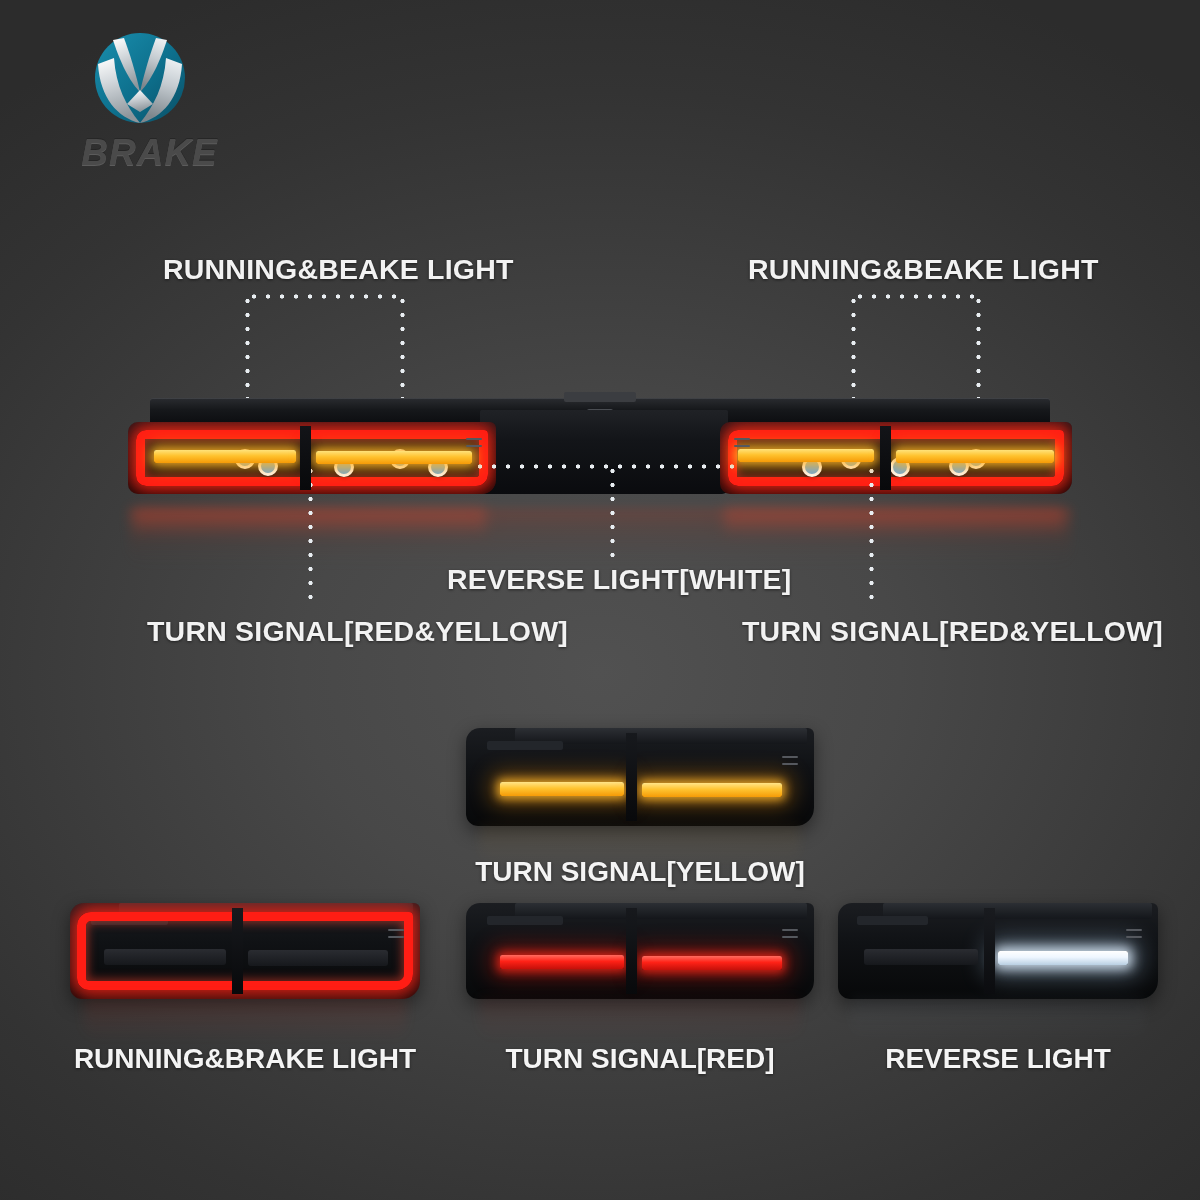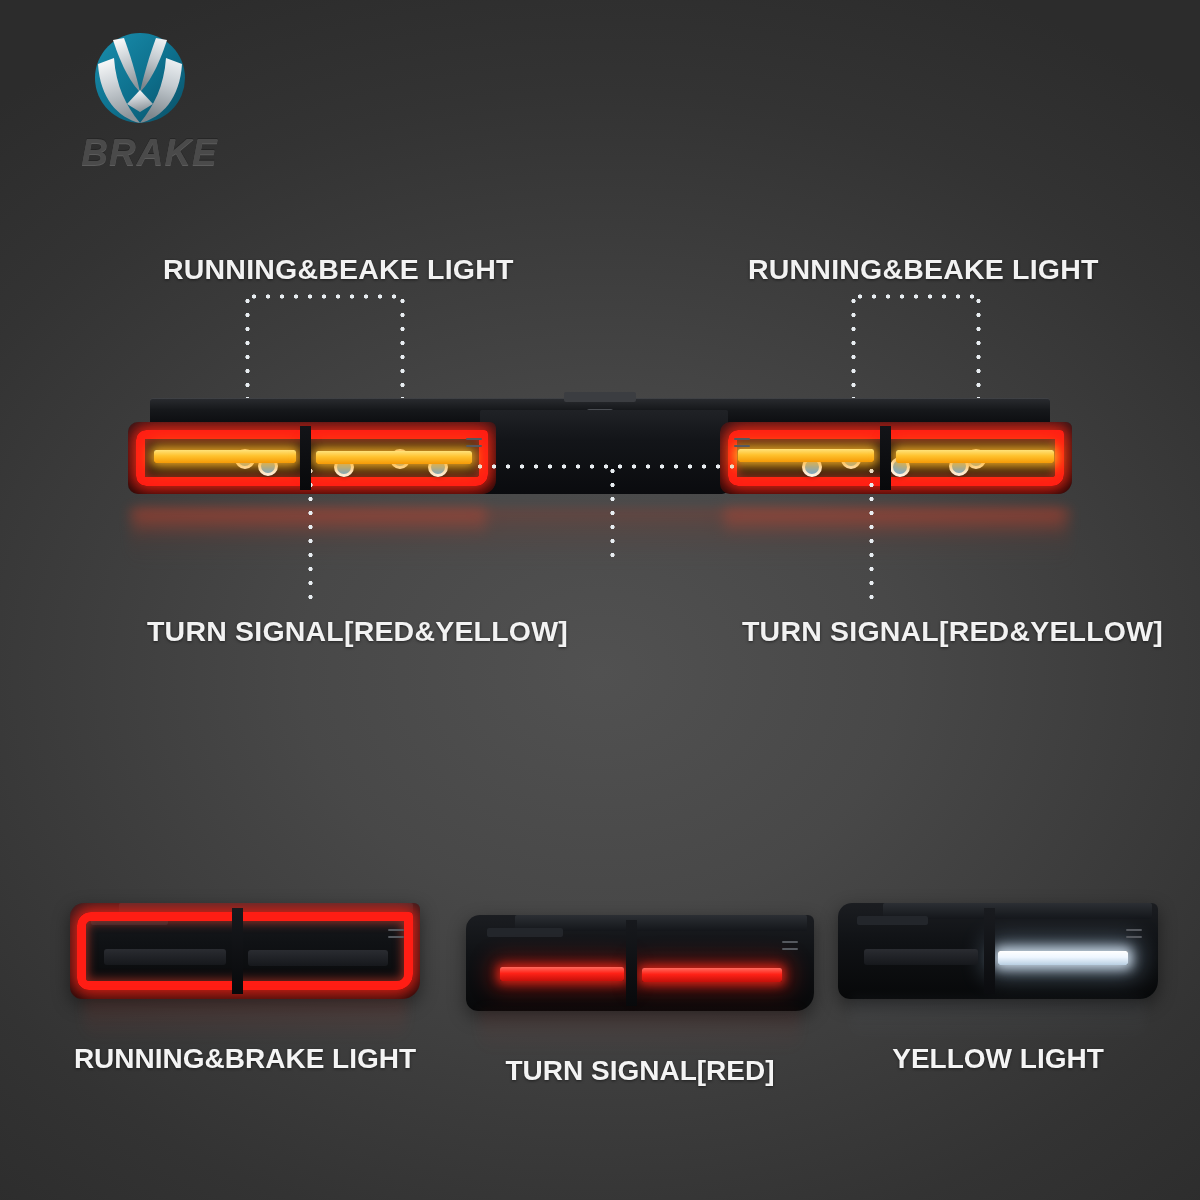--- a/index.html
+++ b/index.html
@@ -292,56 +292,70 @@
   </div>
 
   <div id="hero-reflection">
     <div class="rr" style="left:6px;  width:352px;"></div>
     <div class="rr" style="left:596px; width:340px;"></div>
   </div>
 
   <div class="dot-h" style="left:473px; top:464px; width:262px;"></div>
   <div class="dot-v" style="left:610px; top:464px; height:99px;"></div>
 
+  <div class="lbl big" style="left:447px; top:563px;">REVERSE LIGHT[WHITE]</div>
 
   <div class="dot-v" style="left:308px; top:464px; height:144px;"></div>
   <div class="dot-v" style="left:869px; top:464px; height:144px;"></div>
 
   <div class="lbl big" style="left:147px; top:615px;">TURN SIGNAL[RED&amp;YELLOW]</div>
 
   <div class="lbl big" style="left:742px; top:615px;">TURN SIGNAL[RED&amp;YELLOW]</div>
 
   <div class="node" style="left:245px; top:459px;"></div>
   <div class="node" style="left:400px; top:459px;"></div>
   <div class="node" style="left:851px; top:459px;"></div>
   <div class="node" style="left:976px; top:459px;"></div>
   <div class="node" style="left:268px; top:466px;"></div>
   <div class="node" style="left:344px; top:467px;"></div>
   <div class="node" style="left:438px; top:467px;"></div>
   <div class="node" style="left:812px; top:467px;"></div>
   <div class="node" style="left:900px; top:467px;"></div>
   <div class="node" style="left:959px; top:466px;"></div>
 
+  <div class="card" style="left:466px; top:728px; width:348px; height:150px;">
+    <div class="lamp" style="width:348px; height:98px;">
+      <div class="toprail"></div>
+      <div class="tab"></div>
+      <div class="vdiv" style="left:160px;"></div>
+      <div class="bar amber" style="left:34px;  top:54px; width:124px;"></div>
+      <div class="bar amber" style="left:176px; top:55px; width:140px;"></div>
+      <div class="hash" style="right:16px; top:28px; position:absolute; width:16px; height:2px; background:#55585e;"></div>
+      <div class="hash" style="right:16px; top:35px; position:absolute; width:16px; height:2px; background:#55585e;"></div>
+    </div>
+    <div class="reflect" style="top:96px; background:linear-gradient(180deg, rgba(200,150,60,.18), rgba(0,0,0,0));"></div>
+    <div class="cap" style="left:0; top:856px; width:348px; top:128px;">TURN SIGNAL[YELLOW]</div>
+  </div>
 
   <div class="card" style="left:70px; top:903px; width:350px; height:170px;">
     <div class="lamp" style="width:350px; height:96px;">
       <div class="toprail"></div>
       <div class="tab"></div>
       <div class="glowframe"></div>
       <div class="vdiv" style="left:162px;"></div>
       <div class="darkbar" style="left:34px;  top:46px; width:122px;"></div>
       <div class="darkbar" style="left:178px; top:47px; width:140px;"></div>
       <div class="hash" style="right:16px; top:26px; position:absolute; width:16px; height:2px; background:#55585e;"></div>
       <div class="hash" style="right:16px; top:33px; position:absolute; width:16px; height:2px; background:#55585e;"></div>
     </div>
     <div class="reflect" style="top:94px; background:linear-gradient(180deg, rgba(190,50,35,.28), rgba(0,0,0,0));"></div>
     <div class="cap" style="left:0; top:140px; width:350px;">RUNNING&amp;BRAKE LIGHT</div>
   </div>
 
-  <div class="card" style="left:466px; top:903px; width:348px; height:170px;margin-top:12px;">
+  <div class="card" style="left:466px; top:903px; width:348px; height:170px;">
     <div class="lamp" style="width:348px; height:96px;">
       <div class="toprail"></div>
       <div class="tab"></div>
       <div class="vdiv" style="left:160px;"></div>
       <div class="bar red" style="left:34px;  top:52px; width:124px;"></div>
       <div class="bar red" style="left:176px; top:53px; width:140px;"></div>
       <div class="hash" style="right:16px; top:26px; position:absolute; width:16px; height:2px; background:#55585e;"></div>
       <div class="hash" style="right:16px; top:33px; position:absolute; width:16px; height:2px; background:#55585e;"></div>
     </div>
     <div class="reflect" style="top:94px; background:linear-gradient(180deg, rgba(170,45,35,.20), rgba(0,0,0,0));"></div>
@@ -352,16 +366,16 @@
     <div class="lamp" style="width:320px; height:96px;">
       <div class="toprail"></div>
       <div class="tab"></div>
       <div class="vdiv" style="left:146px; background:linear-gradient(180deg,#191b1f,#0b0c0f);"></div>
       <div class="darkbar" style="left:26px; top:46px; width:114px;"></div>
       <div class="bar white" style="left:160px; top:48px; width:130px;"></div>
       <div class="hash" style="right:16px; top:26px; position:absolute; width:16px; height:2px; background:#55585e;"></div>
       <div class="hash" style="right:16px; top:33px; position:absolute; width:16px; height:2px; background:#55585e;"></div>
     </div>
     <div class="reflect" style="top:94px; background:linear-gradient(180deg, rgba(140,160,180,.14), rgba(0,0,0,0));"></div>
-    <div class="cap" style="left:0; top:140px; width:320px;">YELLOW LIGHT</div>
+    <div class="cap" style="left:0; top:140px; width:320px;">REVERSE LIGHT</div>
   </div>
 
 </div>
 
 </body></html>

